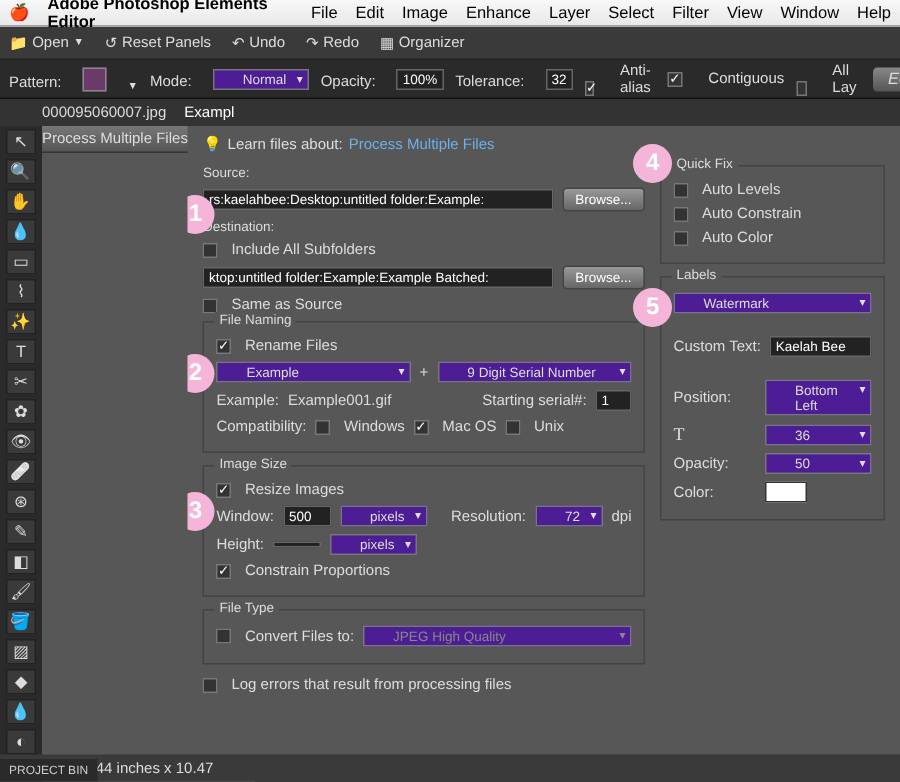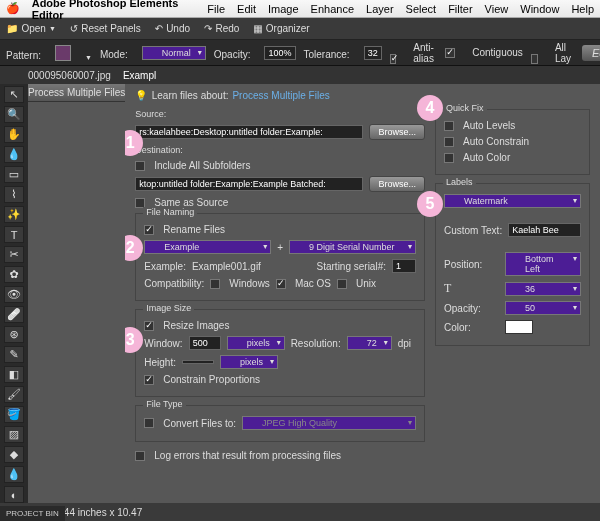--- a/index.html
+++ b/index.html
@@ -209,21 +209,21 @@
             <span class="grplab">Image Size</span>
             <div class="grpbox">
               <div class="row">
                   <span class="cb on"></span>
                   <span>Resize Images</span>
                 </div>
               <div class="row">
                 <span>Window:</span>
                 <span class="txtin" style="width:32px">500</span>
                 <span class="dd">pixels</span>
-                <span style="">Resolution:</span>
+                <span style="margin-left:10px">Resolution:</span>
                 <span class="dd">72</span>
                 <span>dpi</span>
               </div>
               <div class="row">
                 <span>Height:</span>
                 <span class="txtin" style="width:32px"></span>
                 <span class="dd">pixels</span>
               </div>
               <div class="row">
                   <span class="cb on"></span>

